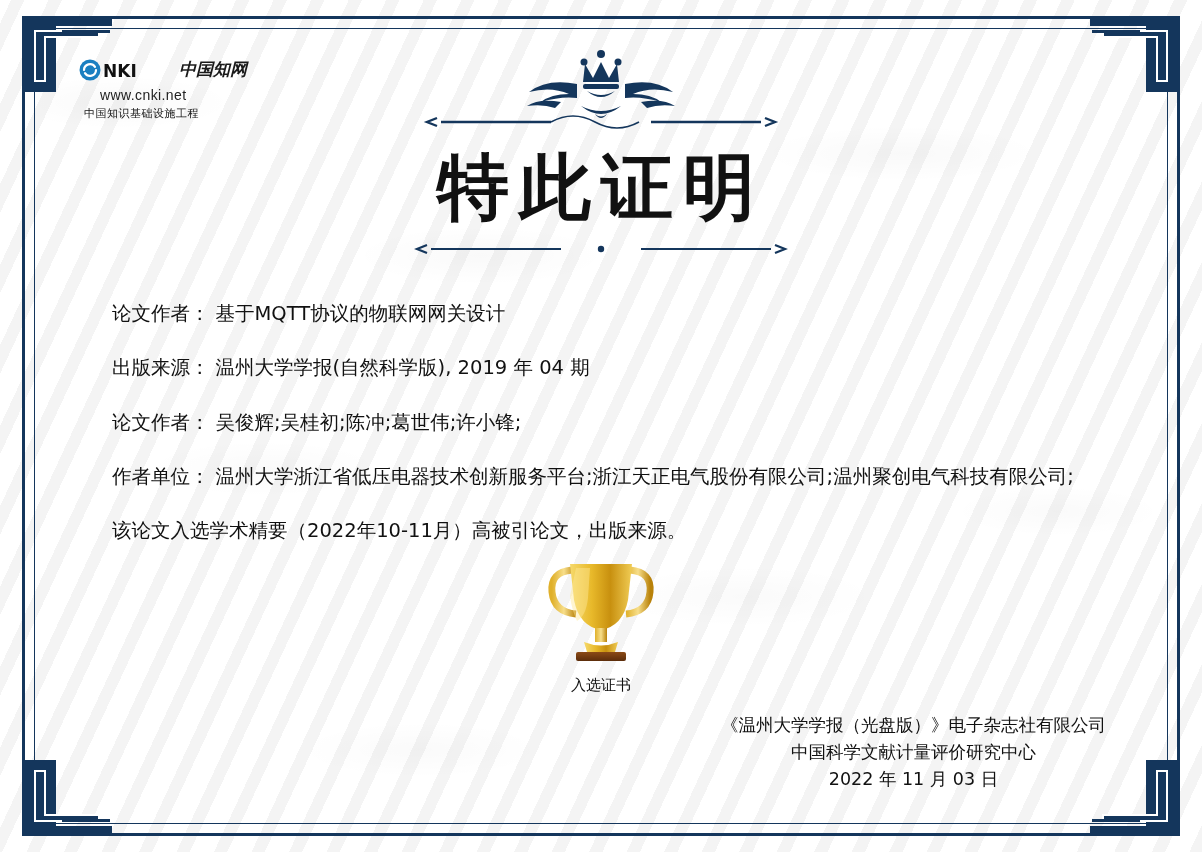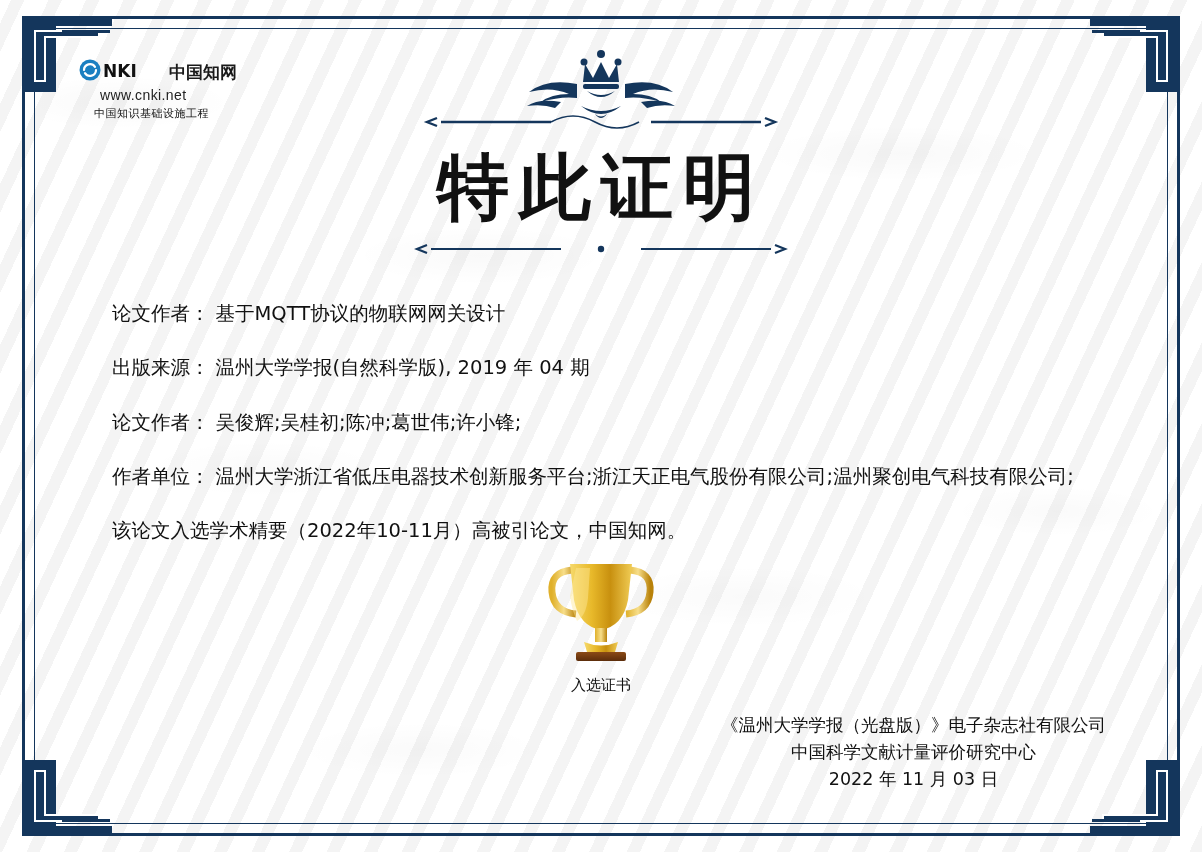--- a/index.html
+++ b/index.html
@@ -73,50 +73,51 @@
   
   .logo {
     position: absolute;
     left: 78px;
     top: 58px;
     width: 180px;
     text-align: center;
   }
   .logo-row {
     display: flex;
-    align-items: center;
+    align-items: flex-start;
     justify-content: flex-start;
-    gap: 3px;
+    gap: 13px;
   }
   .logo-mark {
     display: inline-block;
   }
   .logo-cn {
     font-size: 17px;
     color: #1a1a1a;
     letter-spacing: 0px;
     font-family: "DejaVu Sans", sans-serif;
     font-weight: bold;
+    font-style: italic;
   }
   .logo-url {
     font-size: 14px;
     color: #222;
     letter-spacing: 0.4px;
     text-align: left;
     margin-left: 22px;
     margin-top: 1px;
     font-family: "Liberation Sans", sans-serif;
   }
   .logo-sub {
     font-size: 11px;
     color: #111;
     margin-top: 3px;
     letter-spacing: 0.5px;
     text-align: left;
-    margin-left: 16px;
+    margin-left: 6px;
   }
 
   
   .ornament {
     position: absolute;
     left: 0;
     right: 0;
     top: 44px;
     display: flex;
     justify-content: center;
@@ -299,21 +300,21 @@
     </div>
     <div class="line">
       <span class="label">出版来源：</span><span>温州大学学报(自然科学版), 2019 年 04 期</span>
     </div>
     <div class="line">
       <span class="label">论文作者：</span><span>吴俊辉;吴桂初;陈冲;葛世伟;许小锋;</span>
     </div>
     <div class="line">
       <span class="label">作者单位：</span><span>温州大学浙江省低压电器技术创新服务平台;浙江天正电气股份有限公司;温州聚创电气科技有限公司;</span>
     </div>
-    <div class="line">该论文入选学术精要（2022年10-11月）高被引论文，中国知网。</div>
+    <div class="line">该论文入选学术精要（2022年10-11月）高被引论文，出版来源。</div>
   </div>
 
   <div class="trophy-wrap">
     <span>
       <svg width="118" height="118" viewBox="0 0 118 118">
         <defs>
           <linearGradient id="g1" x1="0" y1="0" x2="1" y2="0">
             <stop offset="0%" stop-color="#f6d96b"></stop>
             <stop offset="35%" stop-color="#e8b92a"></stop>
             <stop offset="65%" stop-color="#c8900f"></stop>

